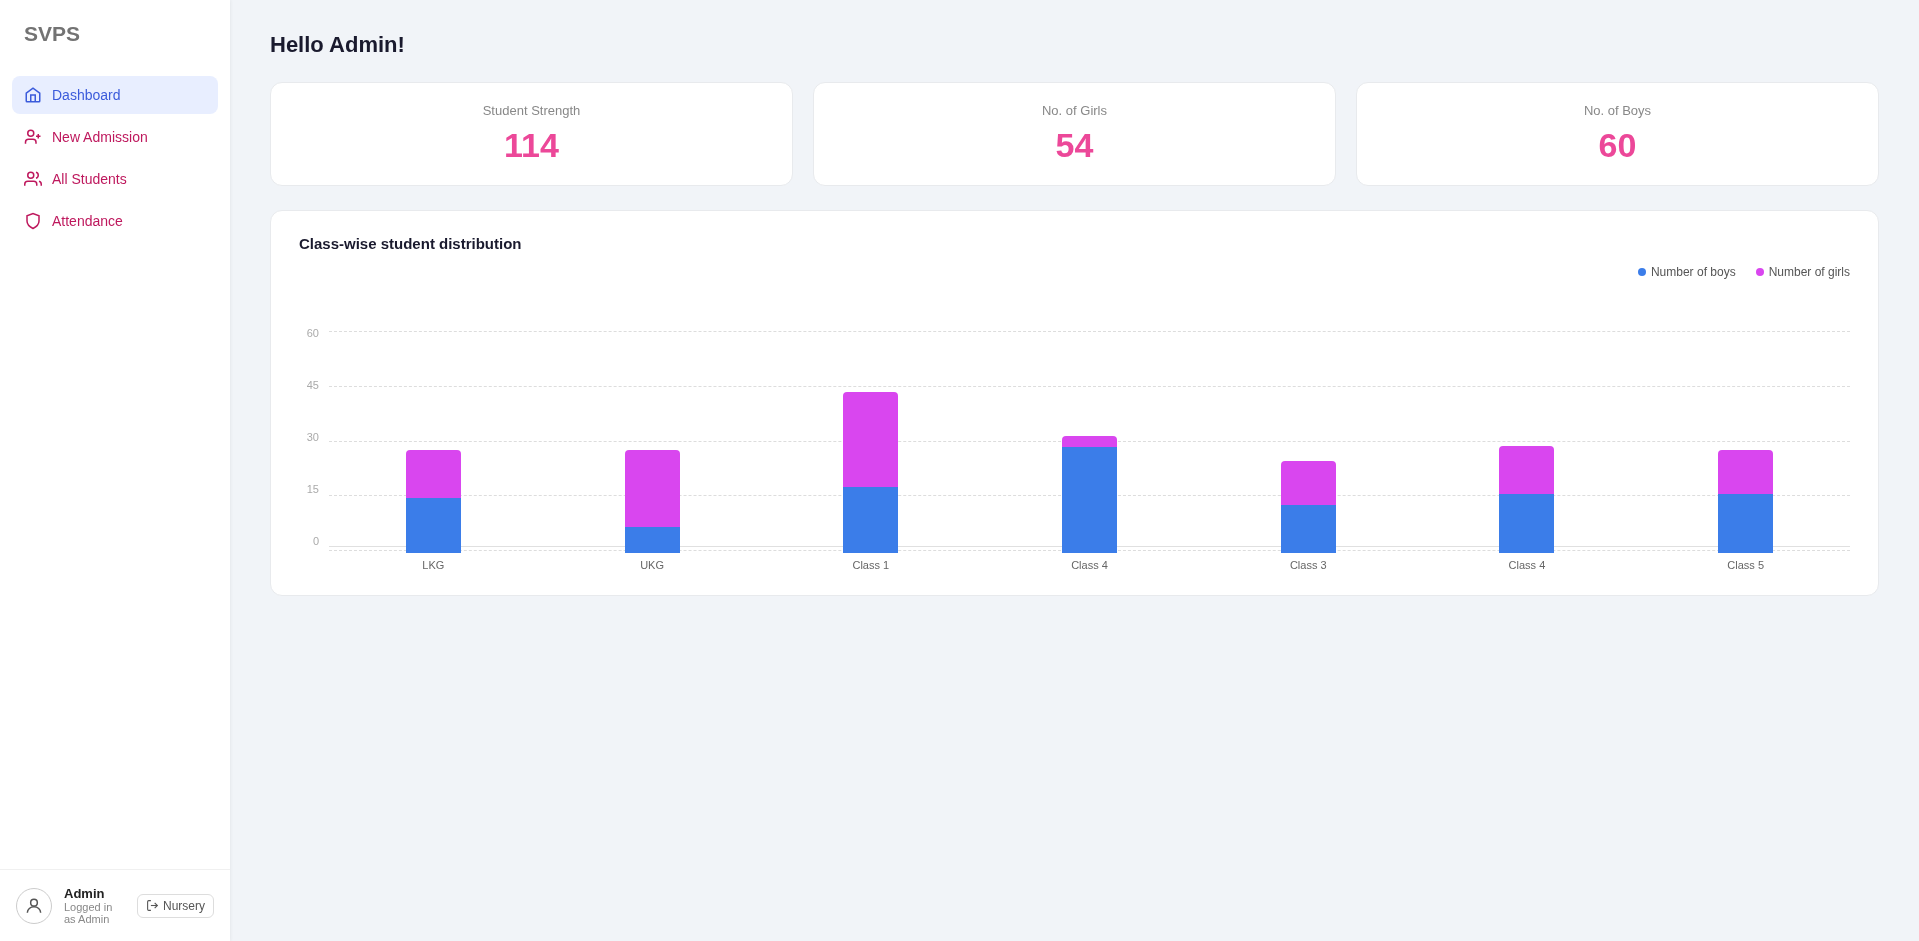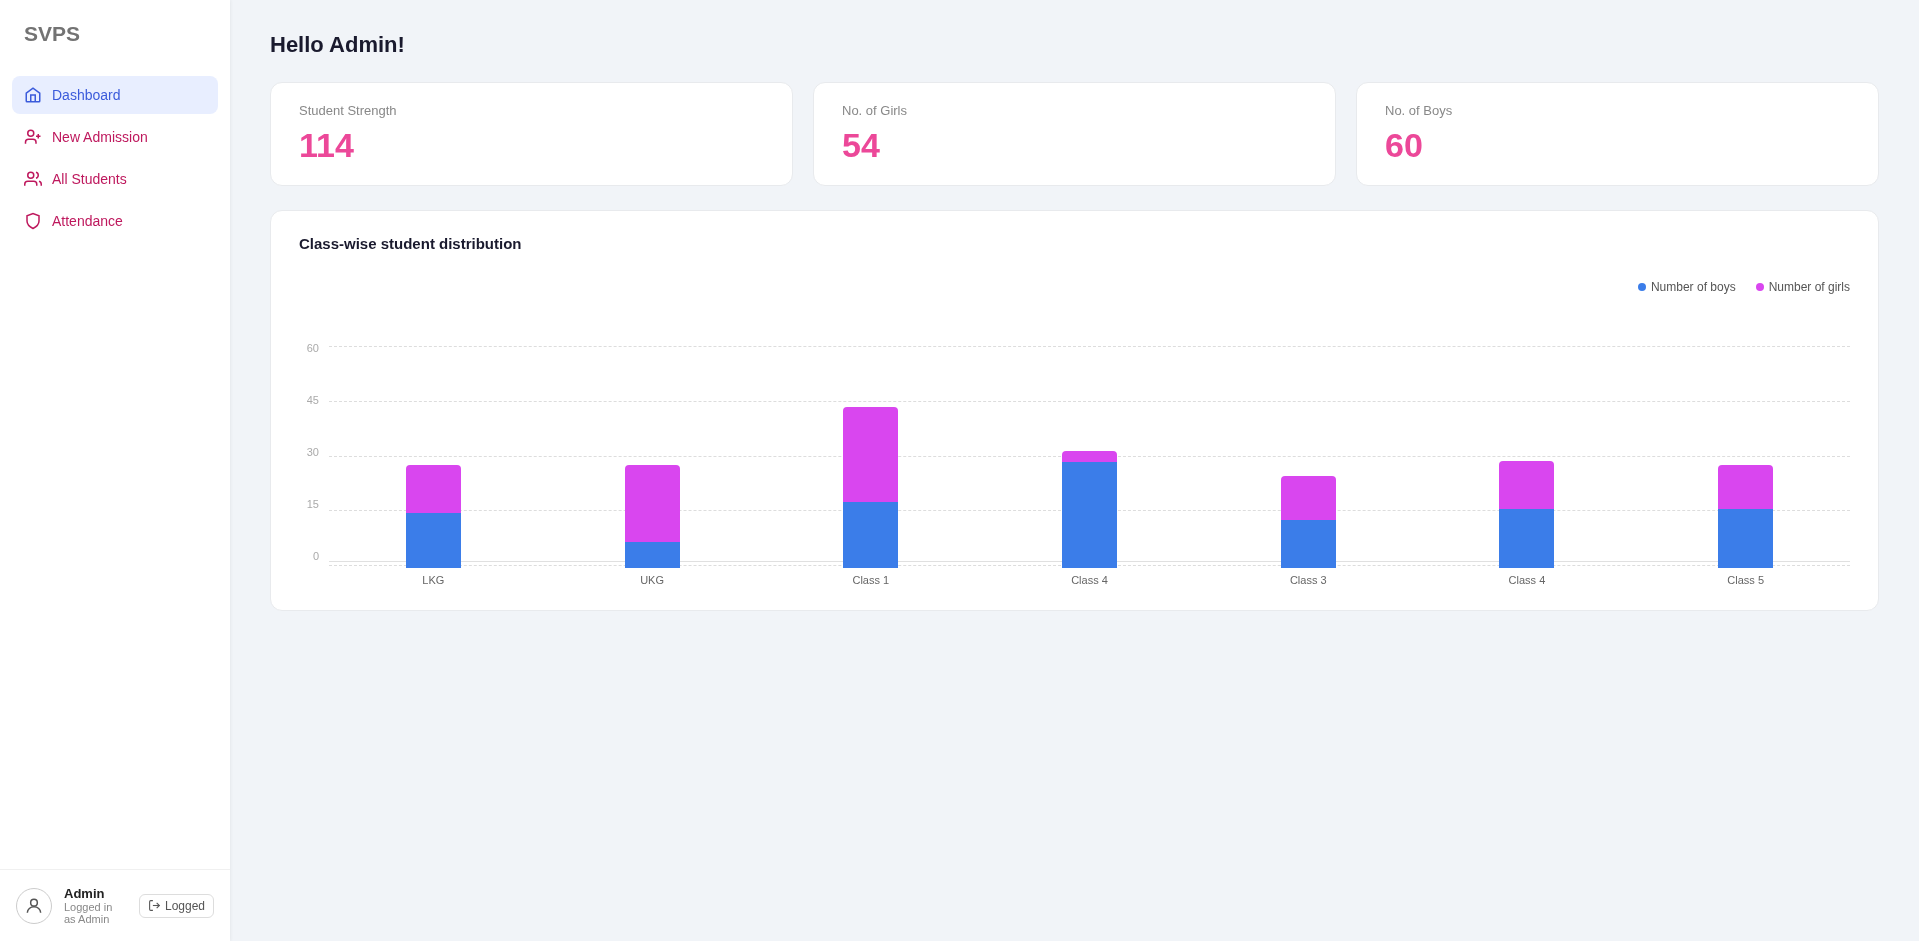--- a/index.html
+++ b/index.html
@@ -84,20 +84,21 @@
       display: flex;
       gap: 20px;
       margin-bottom: 24px;
     }
     .stat-card {
       background: #fff;
       border-radius: 12px;
       padding: 20px 28px;
       flex: 1;
       border: 1px solid #e8eaed;
+      text-align: center;
     }
     .stat-card-label {
       font-size: 13px;
       color: #888;
       margin-bottom: 8px;
     }
     .stat-card-value {
       font-size: 34px;
       font-weight: 700;
       color: #ec4899;
@@ -107,21 +108,21 @@
     #chart-card {
       background: #fff;
       border-radius: 12px;
       padding: 24px 28px;
       border: 1px solid #e8eaed;
     }
     #chart-title {
       font-size: 15px;
       font-weight: 600;
       color: #1a1a2e;
-      margin-bottom: 28px;
+      margin-bottom: 13px;
     }
     #chart-legend {
       display: flex;
       justify-content: flex-end;
       gap: 20px;
       margin-bottom: 12px;
       font-size: 12px;
       color: #555;
     }
     .legend-item { display: flex; align-items: center; gap: 5px; }
@@ -270,21 +271,21 @@
     <div id="user-info">
       <div id="user-name">Admin</div>
       <div id="user-role">Logged in as Admin</div>
     </div>
     <button id="logout-btn">
       <svg width="13" height="13" viewBox="0 0 24 24" fill="none" stroke="currentColor" stroke-width="2">
         <path d="M9 21H5a2 2 0 0 1-2-2V5a2 2 0 0 1 2-2h4"></path>
           <polyline points="16 17 21 12 16 7"></polyline>
           <line x1="21" y1="12" x2="9" y2="12"></line>
       </svg>
-      <span>Logged</span>
+      <span>Nursery</span>
     </button>
   </div>
 </div>
 
 <main id="main">
   <div id="page-greeting">Hello Admin!</div>
 
   <div id="stat-cards">
 
   <div class="stat-card">

